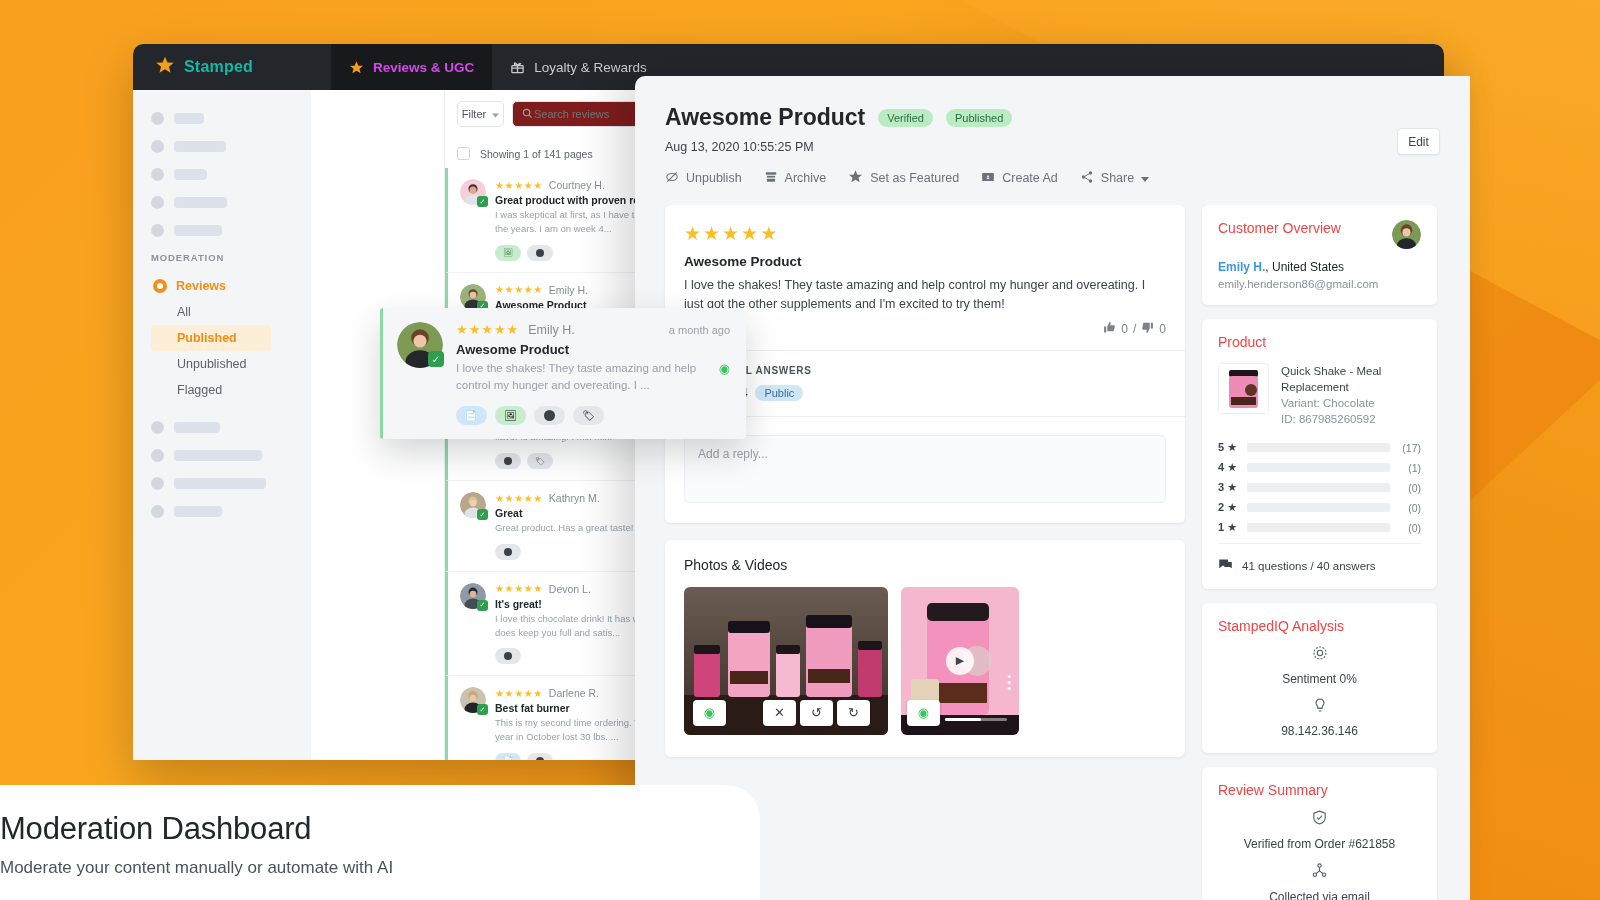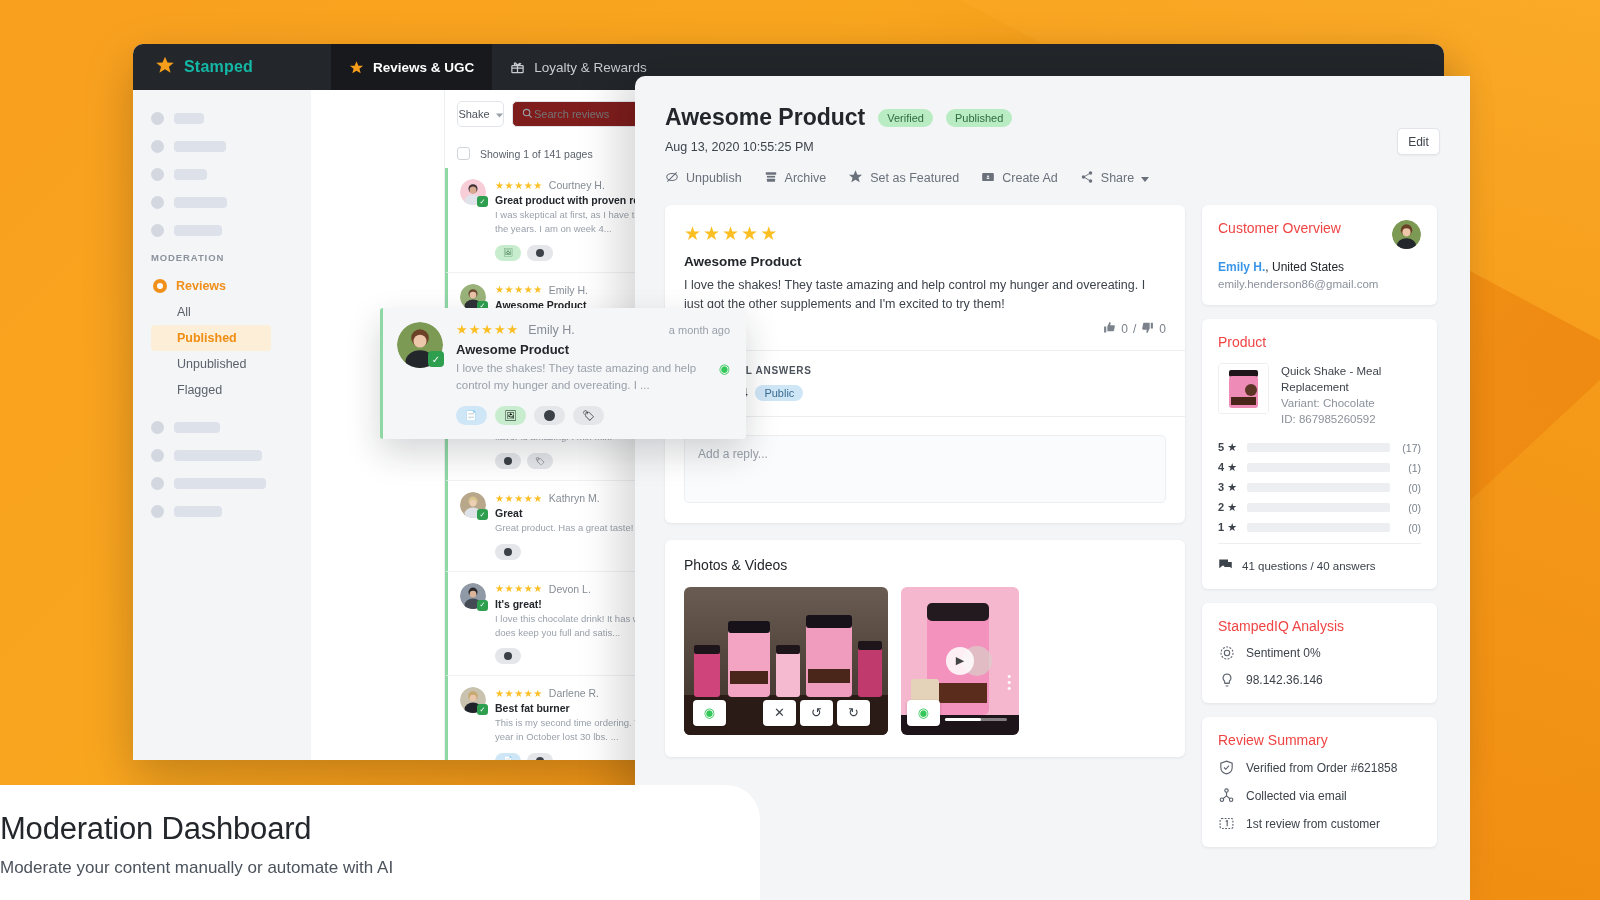--- a/index.html
+++ b/index.html
@@ -41,21 +41,21 @@
   #topnav {
     height: 46px; background: #23272b; display: flex; align-items: center;
     padding-left: 22px; gap: 0;
   }
   .brand { display:flex; align-items:center; gap:9px; width:176px; }
   .brand-name { color:#14b8a6; font-size:16px; font-weight:bold; letter-spacing:.2px; }
   .navtab {
     display:flex; align-items:center; gap:9px; height:46px; padding:0 18px;
     font-size:13.5px; color:#c8ccd2; cursor:pointer;
   }
-  .navtab.active { background:#17191c; color:#ffffff; font-weight:bold; }
+  .navtab.active { background:#17191c; color:#d946ef; font-weight:bold; }
   .navtab .ico { display:inline-flex; }
 
   
   #side {
     position:absolute; left:0; top:46px; width:178px; height:670px;
     background:#f4f5f7; padding:22px 0 0 18px;
   }
   .sk-row { display:flex; align-items:center; gap:10px; margin-bottom:15px; }
   .sk-dot { width:13px; height:13px; border-radius:50%; background:#d3d8e0; }
   .sk-bar { height:11px; border-radius:4px; background:#dde1e9; }
@@ -248,21 +248,21 @@
   .prod-sub { color:#8b929c; }
   .bars { margin-top:14px; }
   .bar-row { display:flex; align-items:center; gap:7px; margin-bottom:7px; }
   .bar-lbl { font-size:11px; color:#3d434b; width:22px; display:flex; gap:3px;}
   .bar-track { flex:1; height:9px; background:#eceef1; border-radius:2px; overflow:hidden;}
   .bar-fill { height:9px; background:#23272b; border-radius:2px;}
   .bar-cnt { font-size:10.5px; color:#7b828c; width:24px; text-align:right;}
   .qa { display:flex; align-items:center; gap:9px; font-size:11.5px; color:#3d434b;
     border-top:1px solid #eceef1; padding-top:13px; margin-top:9px;}
   .iqrow { display:flex; align-items:center; gap:11px; font-size:12px;
-    color:#3d434b; margin-top:11px;}
+    color:#3d434b; margin-top:11px;flex-direction:column;}
   .iqrow .gi { width:17px; color:#5b626c; display:flex; justify-content:center;}
 
   
   #caption {
     position:absolute; left:-40px; bottom:-30px; width:800px; height:145px;
     background:#fff; border-radius:0 34px 0 0; padding:26px 0 0 40px;
   }
   #cap-title { font-size:31px; color:#23272b; letter-spacing:-.2px; }
   #cap-sub { font-size:17px; color:#4c535c; margin-top:11px; }
 </style>
@@ -355,21 +355,21 @@
           <div class="sk-bar" style="width:48px"></div>
         </div>
     </div>
   </div>
 
   <div id="listcol"></div>
 
   <div id="list-panel">
     <div id="list-toolbar">
       <div class="filter-btn">
-        <span>Shake</span>
+        <span>Filter</span>
         <span>
           <svg width="7" height="5" viewBox="0 0 10 6">
               <path fill="#9aa1ab" d="M0 0h10L5 6z"></path>
             </svg>
         </span>
       </div>
       <div class="searchbox">
         <span>
           <svg width="11" height="11" viewBox="0 0 24 24" fill="none" stroke="#9aa1ab" stroke-width="2.4">
               <circle cx="10" cy="10" r="7"></circle>

